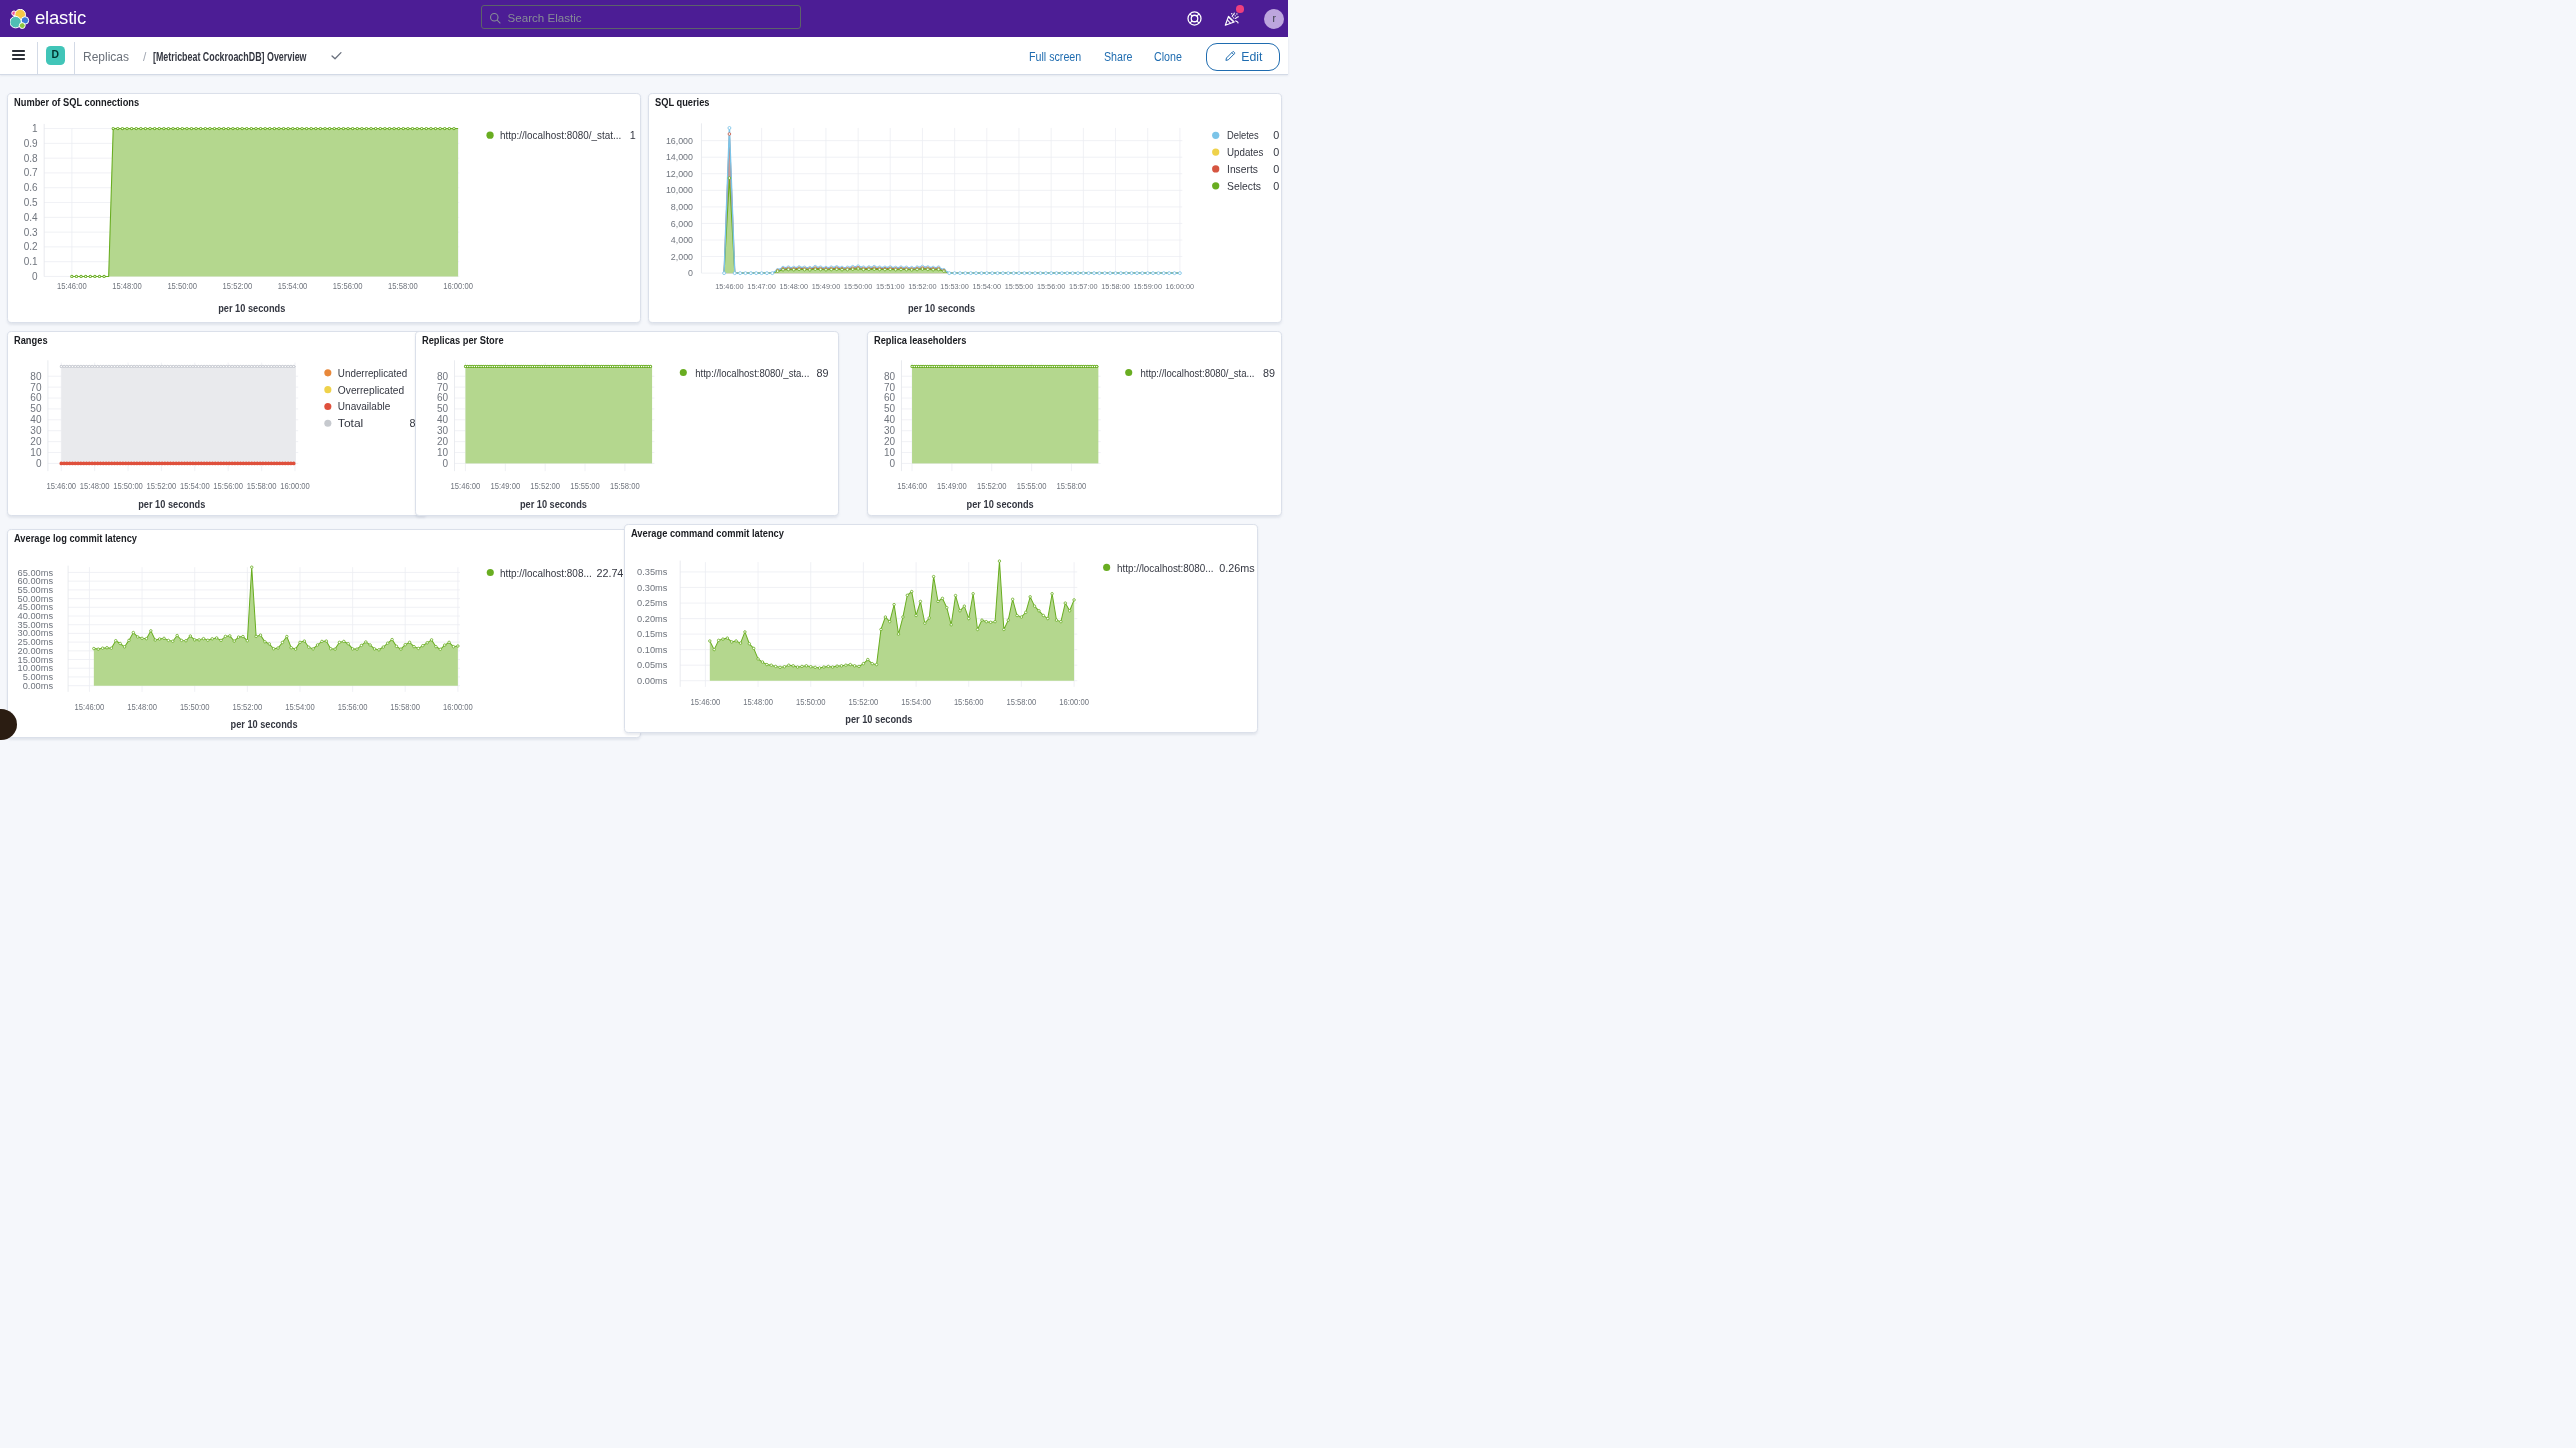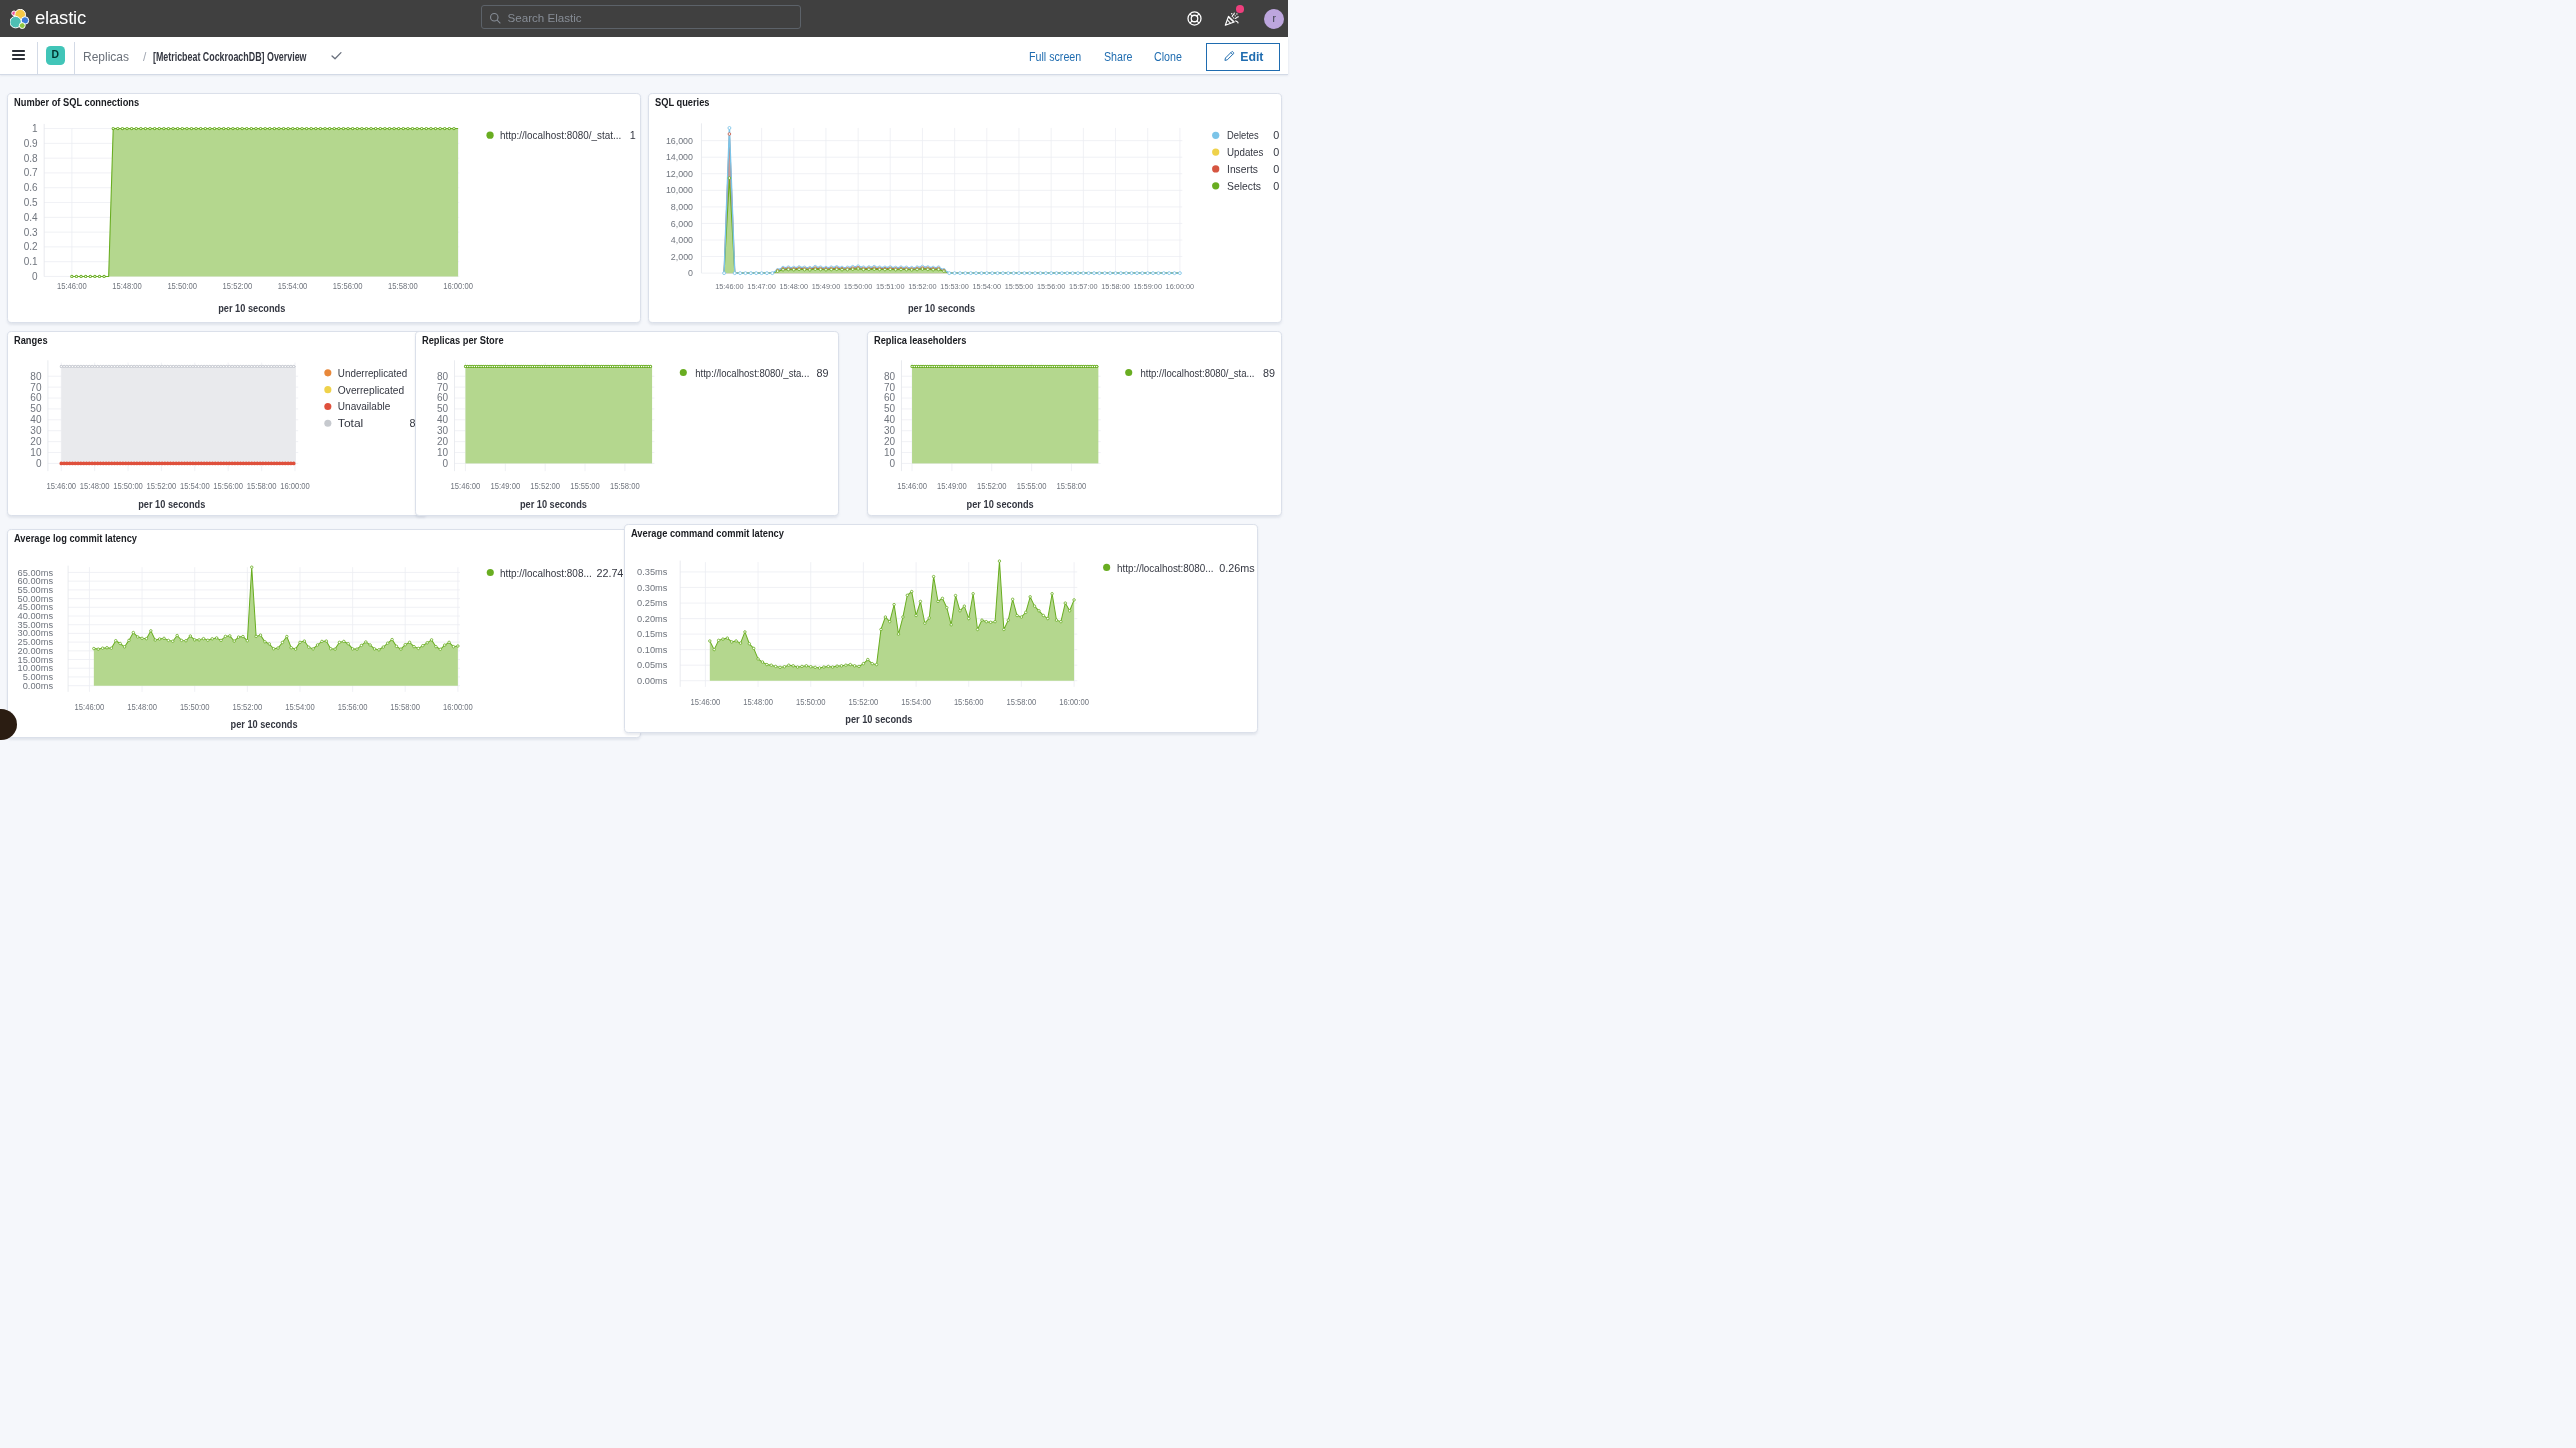--- a/index.html
+++ b/index.html
@@ -1,32 +1,32 @@
 <!DOCTYPE html>
 <html style="font-size:12.3px"><head><meta charset="utf-8"><title>[Metricbeat CockroachDB] Overview - Elastic</title>
 <style>
 * { margin:0; padding:0; box-sizing:border-box; }
 html,body { width:1288px; height:724px; overflow:hidden; font-family:'Liberation Sans',sans-serif; background:#f5f7fb; }
-.hdr { position:absolute; left:0; top:0; width:1288px; height:37px; background:#404040; }
+.hdr { position:absolute; left:0; top:0; width:1288px; height:37px; background:#4c1d95; }
 .logo { position:absolute; left:10px; top:8.5px; }
 .brand { position:absolute; left:35px; top:7px; color:#fff; font-size:18.5px; font-weight:500; letter-spacing:-0.2px; }
 .sbox { position:absolute; left:481px; top:5.4px; width:320px; height:24px; border:0.8px solid #5c6269; border-radius:3px; }
 .sph { position:absolute; left:25.5px; top:4.6px; font-size:11.6px; color:#878d96; }
 .sico { position:absolute; left:7px; top:5.4px; }
 .hico { position:absolute; top:10px; }
 .avatar { position:absolute; left:1264px; top:9px; width:20.4px; height:20.4px; border-radius:50%; background:#bda6de; color:#3a3f4a; font-size:10.4px; text-align:center; line-height:20.4px; }
 .pinkdot { position:absolute; left:1236px; top:5.4px; width:7.7px; height:7.7px; border-radius:50%; background:#ef3f7d; }
 .tbar { position:absolute; left:0; top:37px; width:1288px; height:38px; background:#fff; border-bottom:0.8px solid #d3dae6; box-shadow:0 0.8px 2.3px rgba(120,135,155,.2); z-index:10; }
 .burger { position:absolute; left:12.2px; top:13px; width:12.6px; }
 .burger div { height:1.8px; background:#2b2f36; margin-bottom:2.4px; border-radius:0.8px; }
 .vsep { position:absolute; top:5.4px; width:0.8px; height:32px; background:#d3dae6; }
 .dbadge { position:absolute; left:46px; top:9.3px; width:18.5px; height:18.5px; background:#41c5b8; border-radius:4.6px; color:#00342f; font-weight:700; font-size:10.4px; text-align:center; line-height:18.5px; }
 .crumb { position:absolute; top:12.7px; font-size:12px; }
 .blue { color:#1f6cb0; }
-.editbtn { position:absolute; left:1206px; top:5.8px; width:74px; height:28px; border:0.8px solid #1f6cb0; border-radius:0; background:#fff; color:#1f6cb0; font-size:12.3px; font-weight:700; text-align:center; line-height:26px; }
+.editbtn { position:absolute; left:1206px; top:5.8px; width:74px; height:28px; border:0.8px solid #1f6cb0; border-radius:11px; background:#fff; color:#1f6cb0; font-size:12.3px; font-weight:400; text-align:center; line-height:26px; }
 .panel { position:absolute; background:#fff; border:0.8px solid #dbe0ea; border-radius:4.6px; box-shadow:0 1.5px 2.3px rgba(140,152,170,.18);margin-top:15px; }
 .panel svg { position:absolute; left:0; top:0; }
 .ptitle { position:absolute; left:6.2px; top:1.9px; font-size:11.2px; font-weight:700; color:#1a1c21; z-index:2; transform:scaleX(.83); transform-origin:left center; white-space:nowrap; }
 .corner { position:absolute; left:-15.4px; top:709px; width:32px; height:31px; border-radius:50%; background:#2b1d12; }
 </style></head>
 <body>
 <div class="hdr">
   <div class="logo"><svg width="20" height="20" viewBox="0 0 32 32">
 <circle cx="6.5" cy="6.8" r="3.7" fill="#F04E98" stroke="#fff" stroke-width="1.6"></circle>
 <circle cx="16.3" cy="9" r="8.5" fill="#F5C848" stroke="#fff" stroke-width="1.6"></circle>

